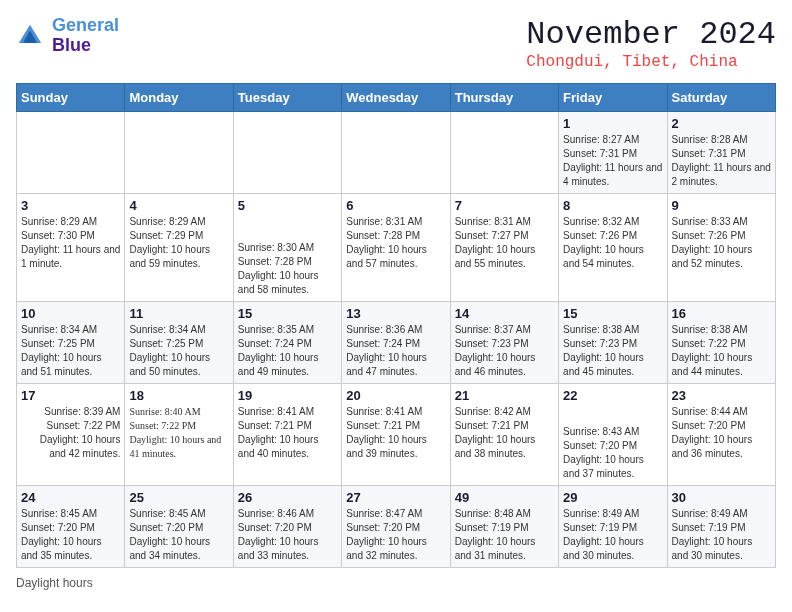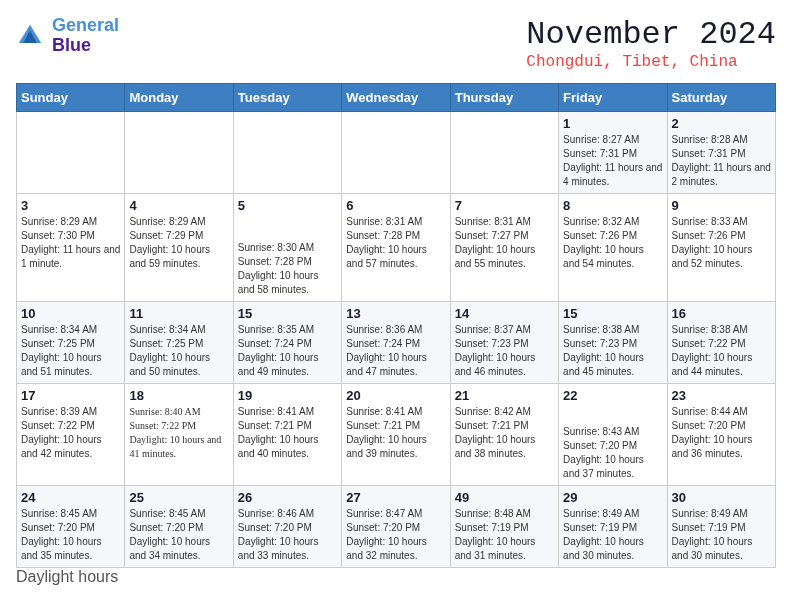--- a/index.html
+++ b/index.html
@@ -81,21 +81,22 @@
     }
     .day-info {
       font-size: 10px;
       color: #333;
       line-height: 1.4;
     }
     td.empty {
       background: #fff !important;
     }
     .footer {
-      font-size: 16px;
+      margin-top: 8px;
+      font-size: 12px;
       color: #555;
       text-align: left;
     }
   </style>
 </head>
 <body>
 
 <div class="header">
   <div class="logo">
     <svg class="logo-icon" viewBox="0 0 40 40">
@@ -229,21 +230,21 @@
         <td>
           <div class="day-num">16</div>
           <div class="day-info" style="white-space: pre-line;">Sunrise: 8:38 AM
 Sunset: 7:22 PM
 Daylight: 10 hours and 44 minutes.</div>
         </td>
       </tr>
       <tr>
         <td>
           <div class="day-num">17</div>
-          <div class="day-info" style="white-space: pre-line;">Sunrise: 8:39 AM
+          <div class="day-info" style="white-space: pre-line; text-align: right;">Sunrise: 8:39 AM
 Sunset: 7:22 PM
 Daylight: 10 hours and 42 minutes.</div>
         </td>
         <td>
           <div class="day-num">18</div>
           <div class="day-info" style="white-space: pre-line; font-family: Liberation Serif, serif;">Sunrise: 8:40 AM
 Sunset: 7:22 PM
 Daylight: 10 hours and 41 minutes.</div>
         </td>
         <td>

